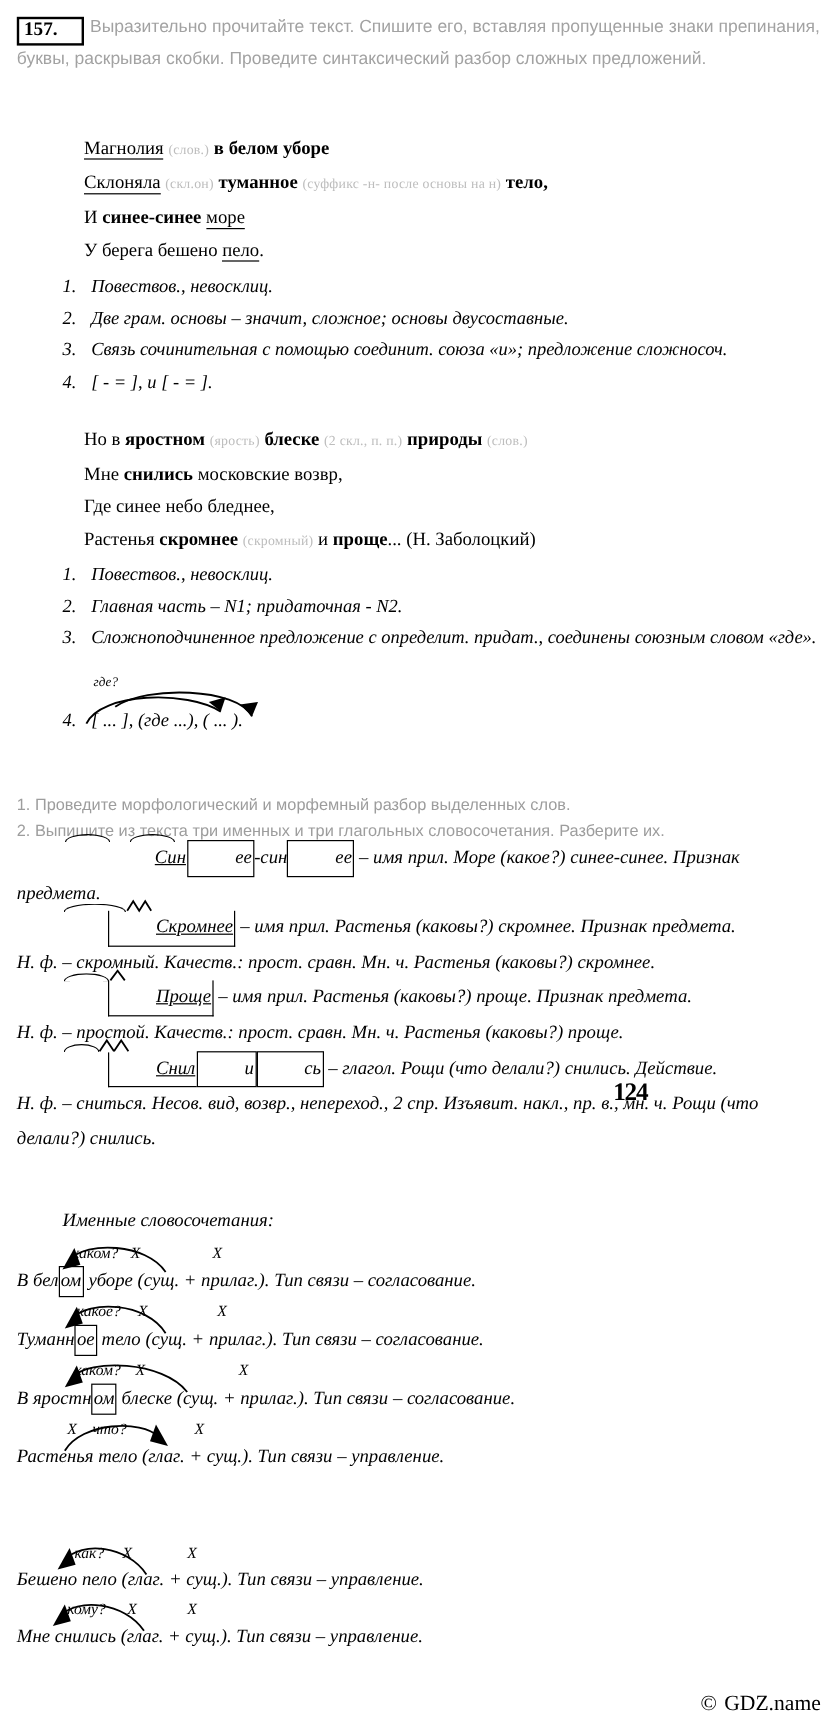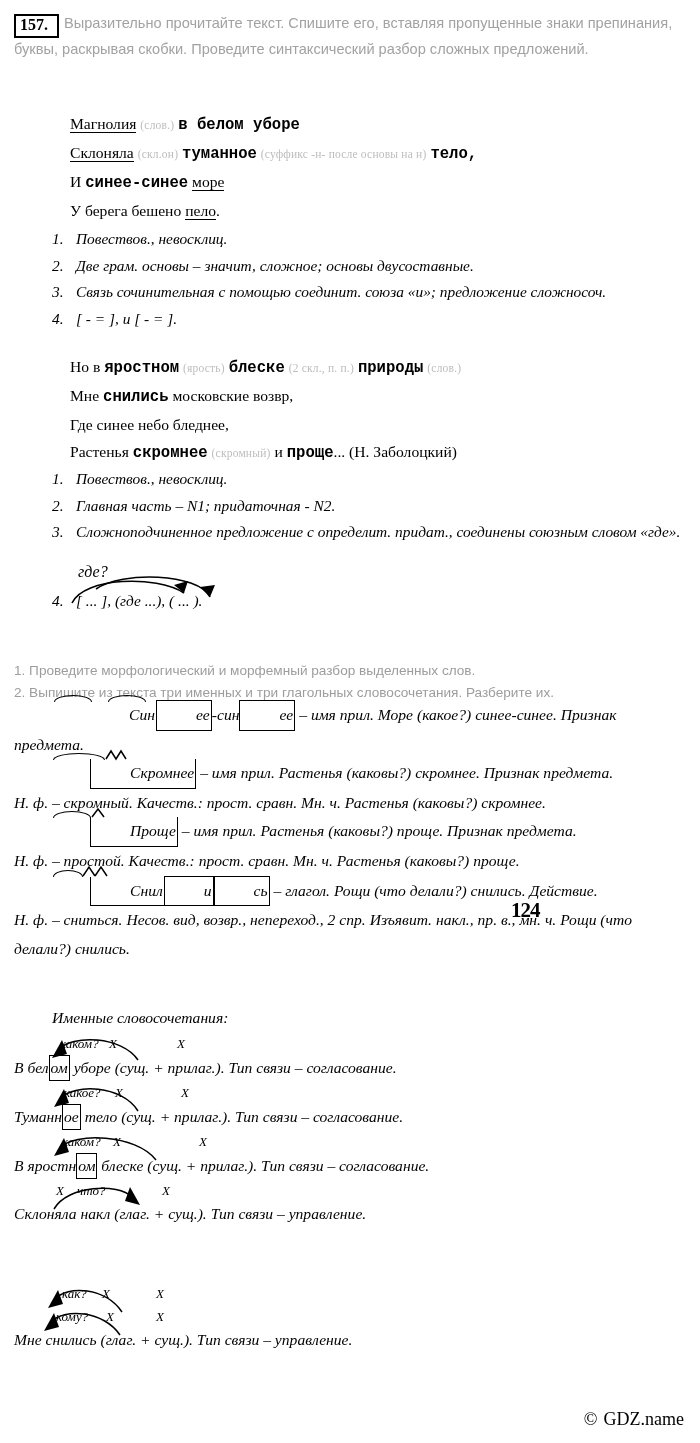--- a/index.html
+++ b/index.html
@@ -22,39 +22,39 @@
     font-size: 14.6px;
     line-height: 1.52;
     color: #a2a2a2;
   }
   .ex-num {
     display: inline-block;
     border: 2.2px solid #000;
     color: #000;
     font-weight: bold;
     font-size: 16px;
-    padding: 0px 9px 1px 4px;
+    padding: 0px 20px 1px 4px;
     line-height: 1.16;
     margin-right: 5px;
     vertical-align: -2px;
     font-family: "Liberation Serif", serif;
   }
 
   
   .poem {
     position: absolute;
     left: 70px;
     width: 620px;
     font-size: 15.6px;
     line-height: 27px;
   }
   #poem1 { top: 110px; }
   #poem2 { top: 353px; left: 70px; }
   .poem .ln { white-space: nowrap; }
-  .b { font-weight: bold; font-family: Liberation Mono, monospace; }
+  .b { font-weight: bold; }
   .u { border-bottom: 1.4px solid #000; }
   .gray {
     color: #bdbdbd;
     font-size: 11.5px;
     letter-spacing: .2px;
   }
 
   
   .olist {
     position: absolute;
@@ -86,21 +86,21 @@
     left: 14px; top: 700px; width: 676px;
     font-style: italic;
     font-size: 15.6px;
     line-height: 28.6px;
   }
   .morph p { margin: 0; }
   .indent { text-indent: 38px; }
 
   
   .mword { position: relative; display: inline-block; white-space: nowrap; }
-  .mstem { border: 1.3px solid #000; border-top: none; padding: 0 1px; display:inline-block; }
+  .mstem { border: 1.3px solid #000; border-top: none; padding: 0 1px; display:inline-block;text-decoration:underline; }
   .mbox  { border: 1.3px solid #000; padding: 0 1px; display:inline-block; }
   .arc {
     position: absolute;
     border: 1.3px solid #000;
     border-bottom: none;
     border-left: none; border-right: none;
     border-top-left-radius: 60% 100%;
     border-top-right-radius: 60% 100%;
     height: 7px;
   }
@@ -243,21 +243,21 @@
     <span class="num">2.</span>
     <span class="txt">Главная часть – N1; придаточная -  N2.</span>
   </div>
   <div class="row">
     <span class="num">3.</span>
     <span class="txt">Сложноподчиненное предложение с определит. придат., соединены союзным словом «где».</span>
   </div>
 </div>
 
 <div class="scheme">
-  <div style="position:absolute; left:26px; top:-2px; font-size:16px;">где?</div>
+  <div style="position:absolute; left:26px; top:-2px; font-size:11px;">где?</div>
   <div style="position:absolute; left:0px; top:27px;">4.</div>
   <div style="position:absolute; left:24px; top:27px; white-space:nowrap;">[ ... ], (где ...), ( ... ).</div>
 
   <svg width="230" height="46" style="position:absolute; left:18px; top:10px; overflow:visible;">
     <path d="M 2,28 C 14,2 86,0 114,18" fill="none" stroke="#000" stroke-width="1.6"></path>
     <polygon points="114,18 104,10 118,6" fill="#000"></polygon>
     <path d="M 26,14 C 52,-4 128,-2 140,22" fill="none" stroke="#000" stroke-width="1.6"></path>
     <polygon points="140,22 130,12 145,10" fill="#000"></polygon>
   </svg>
 </div>
@@ -368,36 +368,39 @@
     <div class="qrow">
       <span class="xm" style="left:42px; top:0;">X</span>
       <span class="q" style="left:63px; top:0;">что?</span>
       <span class="xm" style="left:148px; top:0;">X</span>
       <svg width="160" height="30" style="position:absolute; left:32px; top:2px; overflow:visible;">
         <path d="M 8,24 C 22,0 72,-2 86,12" fill="none" stroke="#000" stroke-width="1.5"></path>
         <polygon points="94,20 79,16 84,2" fill="#000"></polygon>
       </svg>
     </div>
     <div class="pline">
-      <span>Склоняла накл</span><span> (глаг. + сущ.). Тип связи – управление.</span>
+      <span>Растенья тело</span><span> (глаг. + сущ.). Тип связи – управление.</span>
     </div>
   </div>
 
   <div style="height:56px;"></div>
 
   <div class="phrase">
     <div class="qrow">
       <span class="q" style="left:48px; top:0;">как?</span>
       <span class="xm" style="left:88px; top:0;">X</span>
       <span class="xm" style="left:142px; top:0;">X</span>
       <svg width="160" height="30" style="position:absolute; left:30px; top:2px; overflow:visible;">
         <path d="M 78,24 C 62,0 24,-4 10,12" fill="none" stroke="#000" stroke-width="1.5"></path>
         <polygon points="4,20 19,16 14,2" fill="#000"></polygon>
       </svg>
     </div>
+    <div class="pline">
+      <span>Бешено пело</span><span> (глаг. + сущ.). Тип связи – управление.</span>
+    </div>
   </div>
 
   <div class="phrase">
     <div class="qrow">
       <span class="q" style="left:42px; top:0;">кому?</span>
       <span class="xm" style="left:92px; top:0;">X</span>
       <span class="xm" style="left:142px; top:0;">X</span>
       <svg width="160" height="30" style="position:absolute; left:26px; top:2px; overflow:visible;">
         <path d="M 80,24 C 64,0 24,-4 10,12" fill="none" stroke="#000" stroke-width="1.5"></path>
         <polygon points="4,20 19,16 14,2" fill="#000"></polygon>

